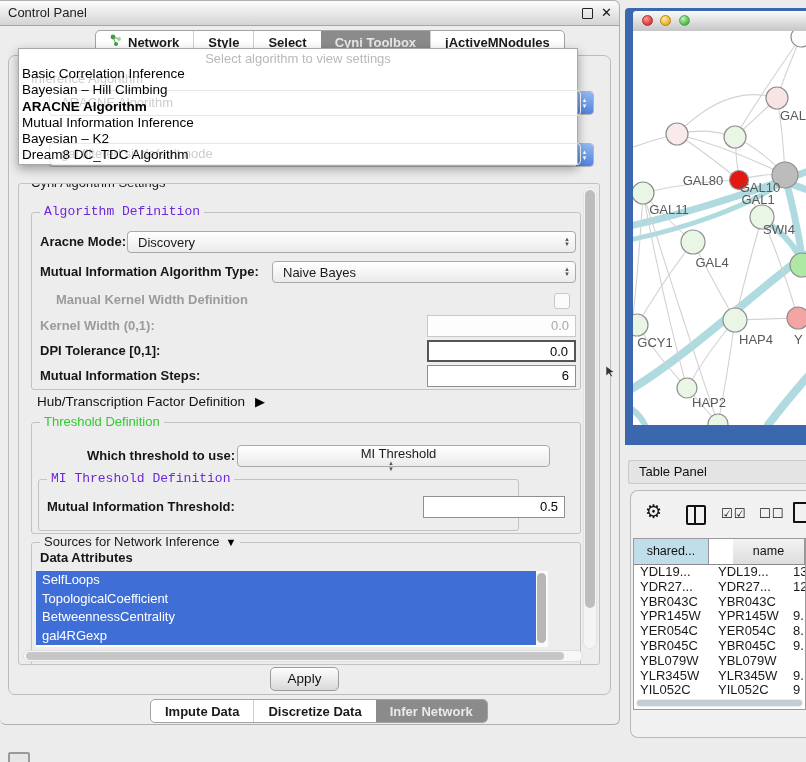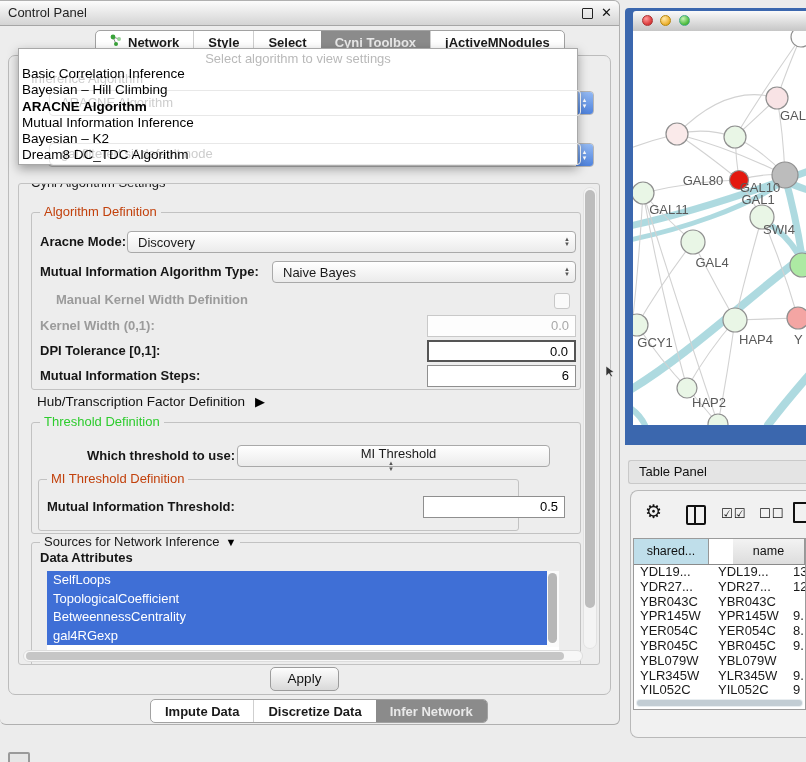--- a/index.html
+++ b/index.html
@@ -40,21 +40,21 @@
       border:1px solid #a8a8a8;box-shadow:0 4px 10px rgba(0,0,0,0.35);z-index:10;box-sizing:border-box;}
   .popup-header{text-align:center;color:#b9b9b9;font-size:13px;padding-top:2px;}
   .popup-item{position:relative;z-index:2;padding-left:3px;height:16.3px;line-height:16.3px;font-size:13.5px;color:#000;}
   .popup-item.bold{font-weight:bold;}
   .pg{position:absolute;z-index:1;color:#cdcdcd;font-size:13px;white-space:nowrap;}
   .pg-box{position:absolute;z-index:1;border:1px solid #e8e8e8;border-radius:4px;}
 
   
   .grp{position:absolute;border:1px solid #c2c2c2;border-radius:3px;box-sizing:border-box;}
   .grp>.legend{position:absolute;top:-9px;left:8px;background:#ededed;padding:0 4px;font-size:13px;white-space:nowrap;}
-  .legend.blue{color:#c2410c;}
+  .legend.blue{color:#6d28d9;font-family:Liberation Mono, monospace;}
   .legend.green{color:#2ecc2e;}
   .settings{left:18px;top:182px;width:582px;height:482px;overflow:hidden;}
 
   .lbl{position:absolute;font-weight:bold;font-size:13px;line-height:22px;color:#161616;white-space:nowrap;}
   .lbl.dis{color:#9b9b9b;}
   .combo{position:absolute;height:22px;background:linear-gradient(#ffffff,#ebebeb);
       border:1px solid #a9a9a9;border-radius:4px;box-sizing:border-box;
       display:flex;align-items:center;font-size:13px;}
   .combo .cap{padding-left:10px;flex:1;white-space:nowrap;}
   .combo .step{display:flex;flex-direction:column;align-items:center;margin-right:5px;}
@@ -62,21 +62,21 @@
   .field{position:absolute;height:22px;background:#fff;border:1px solid #8f8f8f;box-sizing:border-box;
       text-align:right;padding-right:6px;line-height:20px;font-size:13px;color:#000;}
   .field.dis{border:1px solid #c9c9c9;color:#a8a8a8;background:#fdfdfd;}
   .field.strong{border:2px solid #555;}
   .checkbox{position:absolute;width:14px;height:14px;border:1px solid #c8c8c8;border-radius:3px;background:#fafafa;}
 
   .hub-row{position:absolute;left:18px;top:210px;font-size:13.5px;color:#111;}
   .tri-right{display:inline-block;margin-left:10px;font-size:13px;color:#000;}
   .tri-down{display:inline-block;margin-left:6px;font-size:11px;color:#000;}
 
-  .attr-list{position:absolute;left:15px;top:28px;width:512px;height:88px;background:#fff;overflow:hidden;}
+  .attr-list{position:absolute;left:4px;top:28px;width:512px;height:76px;background:#fff;overflow:hidden;}
   .attr-item{height:18.5px;line-height:18.5px;background:#3f6fd6;color:#fff;padding-left:6px;font-size:13px;}
   .attr-vscroll{position:absolute;right:0;top:0;width:12px;height:76px;background:#fbfbfb;}
   .attr-vscroll .thumb{position:absolute;left:1px;top:2px;width:9px;height:70px;background:#b7b7b7;border-radius:5px;}
 
   .vscroll{position:absolute;right:2px;top:3px;width:14px;height:462px;background:#f4f4f4;
       border:1px solid #e2e2e2;border-radius:7px;box-sizing:border-box;}
   .vscroll .thumb{position:absolute;left:1px;top:2px;width:10px;height:418px;background:#bdbdbd;border-radius:6px;}
   .hscroll{position:absolute;left:4px;top:466px;width:560px;height:12px;background:#f7f7f7;
       border:1px solid #dddddd;border-radius:6px;box-sizing:border-box;}
   .hscroll .thumb{position:absolute;left:2px;top:1px;width:538px;height:8px;background:#c6c6c6;border-radius:5px;}

